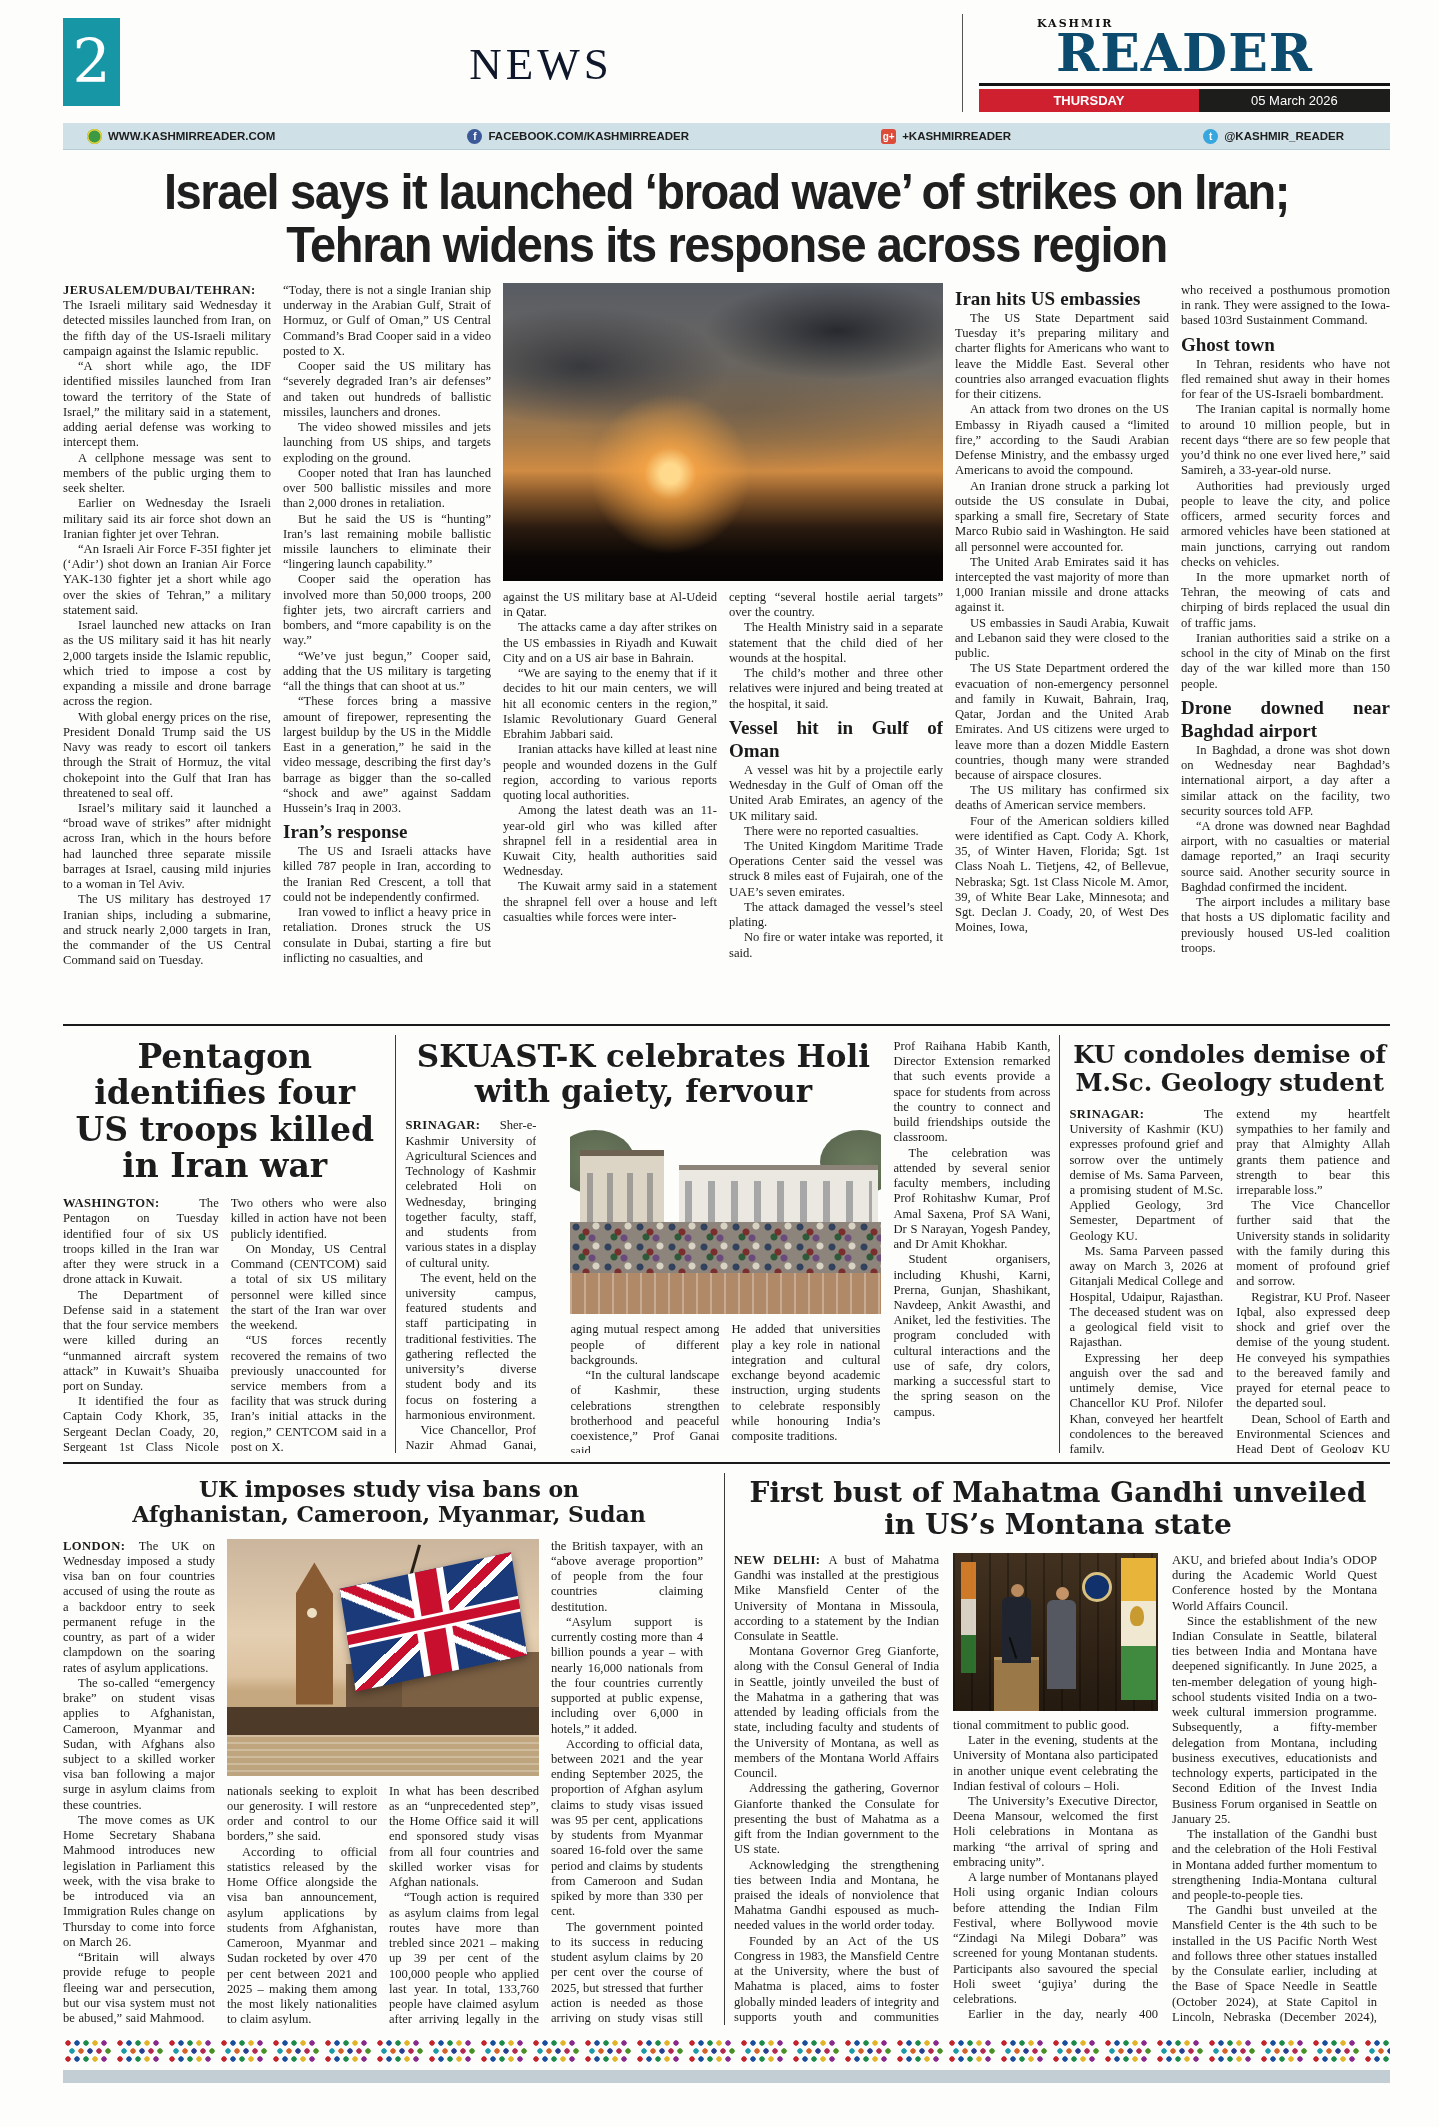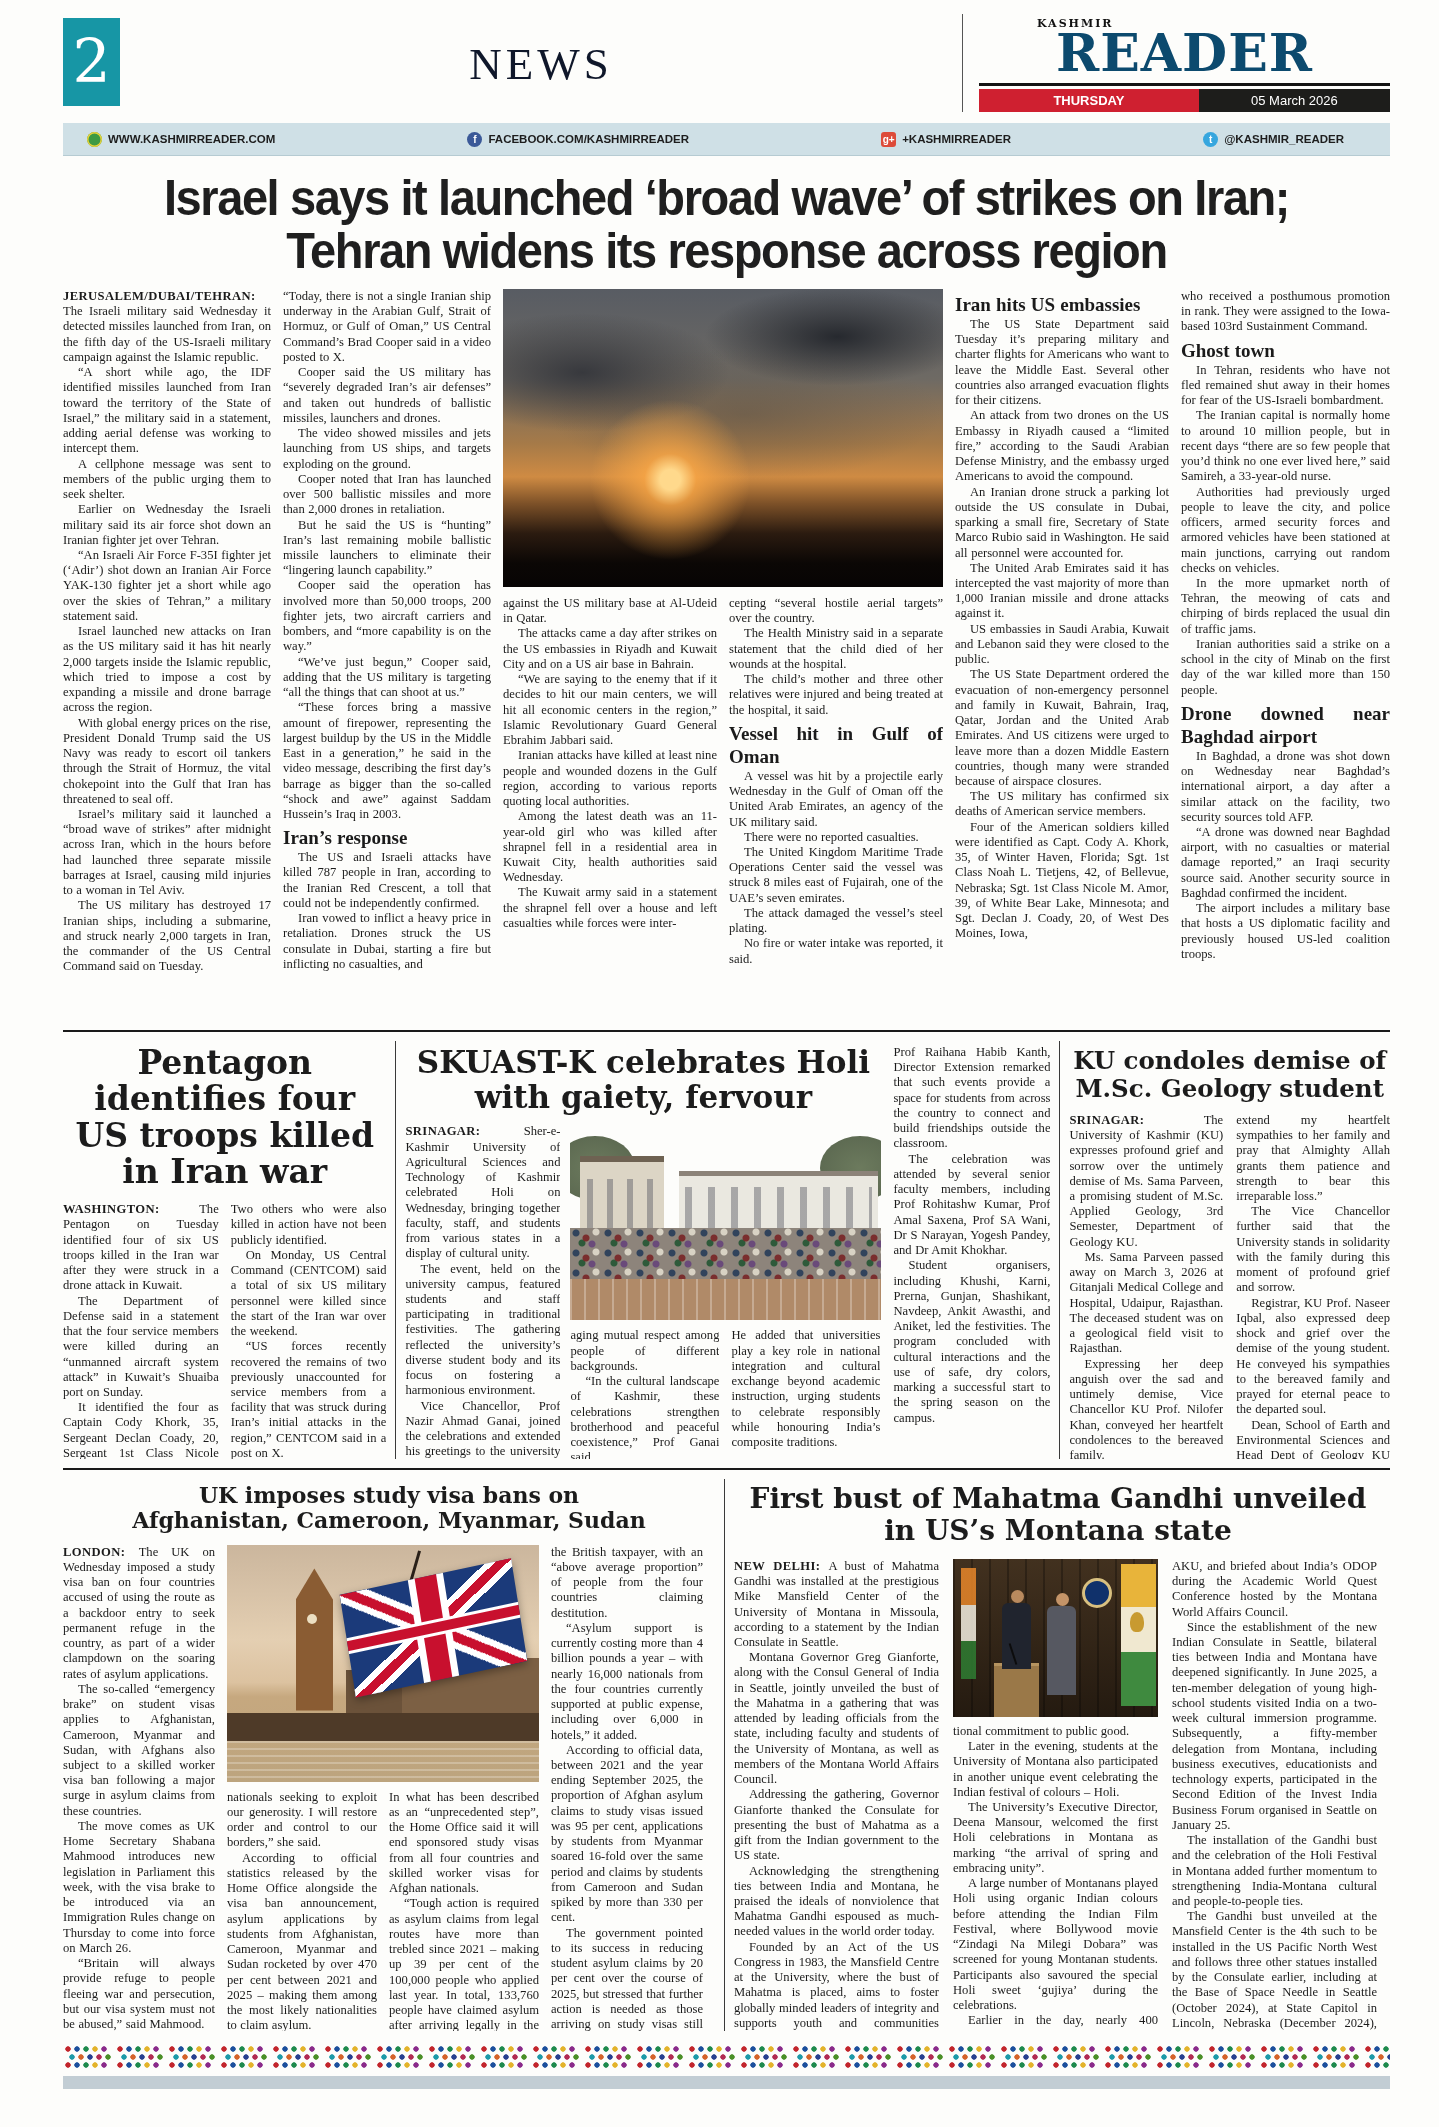--- a/index.html
+++ b/index.html
@@ -19,21 +19,21 @@
             letter-spacing:2px; margin-left:58px; text-align:left; color:#111; }
   .reader { display:block; font-family:"DejaVu Serif", serif; font-weight:700; font-size:52px;
             letter-spacing:1px; color:#0c4a6e; margin-top:-2px; }
   .mast-rule { height:3px; background:#141414; margin:4px 0 3px; }
   .datebar { display:flex; height:23px; font-family:"Liberation Sans", sans-serif; font-weight:700;
              font-size:13px; color:#fff; }
   .datebar .day { flex:1.15; background:#cf2030; text-align:center; line-height:23px; }
   .datebar .date { flex:1; background:#1d1d1b; text-align:center; line-height:23px; font-weight:400; }
 
   
-  .social { height:33px; margin-top:5px; background:#cfe0e6; border-bottom:1px solid #b6cbd2;
+  .social { height:27px; margin-top:5px; background:#cfe0e6; border-bottom:1px solid #b6cbd2;
             display:flex; align-items:center; justify-content:space-between; padding:0 46px 0 24px;
             font-family:"Liberation Sans", sans-serif; font-weight:700; font-size:11.5px; color:#1d1d1d; }
   .soc-item { display:flex; align-items:center; gap:6px; }
   .soc-ic { width:15px; height:15px; border-radius:50%; display:inline-block; position:relative;
             font:700 10px/15px "Liberation Sans", sans-serif; color:#fff; text-align:center; }
   .ic-globe { background:#3d9a43; box-shadow:inset 0 0 0 1.5px #e9d23a; }
   .ic-fb { background:#3b5998; }
   .ic-gp { background:#dd4b39; border-radius:3px; }
   .ic-tw { background:#36a6de; }
 
@@ -74,21 +74,21 @@
   .slab { font-family:"DejaVu Serif", serif; font-weight:700; text-align:center; color:#1c1c1c; }
   .pent { width:327px; }
   .pent .slab { font-size:33px; line-height:1.1; margin:4px 6px 12px; }
   .pent-cols { display:flex; gap:12px; }
   .pent-cols .story-col { width:156px; }
   .skua { width:652px; display:flex; gap:12px; }
   .skua-main { width:476px; }
   .skua .slab { font-size:31px; line-height:1.12; margin:4px 4px 10px; }
   .skua-body { display:flex; gap:10px; }
   .skua-left { width:155px; }
-  .skua-phcol { width:311px; }
+  .skua-phcol { width:311px;margin-left:24px; }
   .skua-photo { width:311px; height:196px; margin-bottom:8px; position:relative; overflow:hidden; }
   .skua-sub { display:flex; gap:12px; }
   .skua-sub .story-col { width:149px; }
   .skua-right { width:164px; padding-top:4px; }
   .kustory { width:324px; }
   .kustory .slab { font-size:24.5px; line-height:1.14; margin:6px 2px 10px; }
   .ku-cols { display:flex; gap:13px; }
   .ku-cols .story-col { width:155px; }
 
   .sk-sky-tree { position:absolute; width:80px; height:64px; border-radius:50%;

